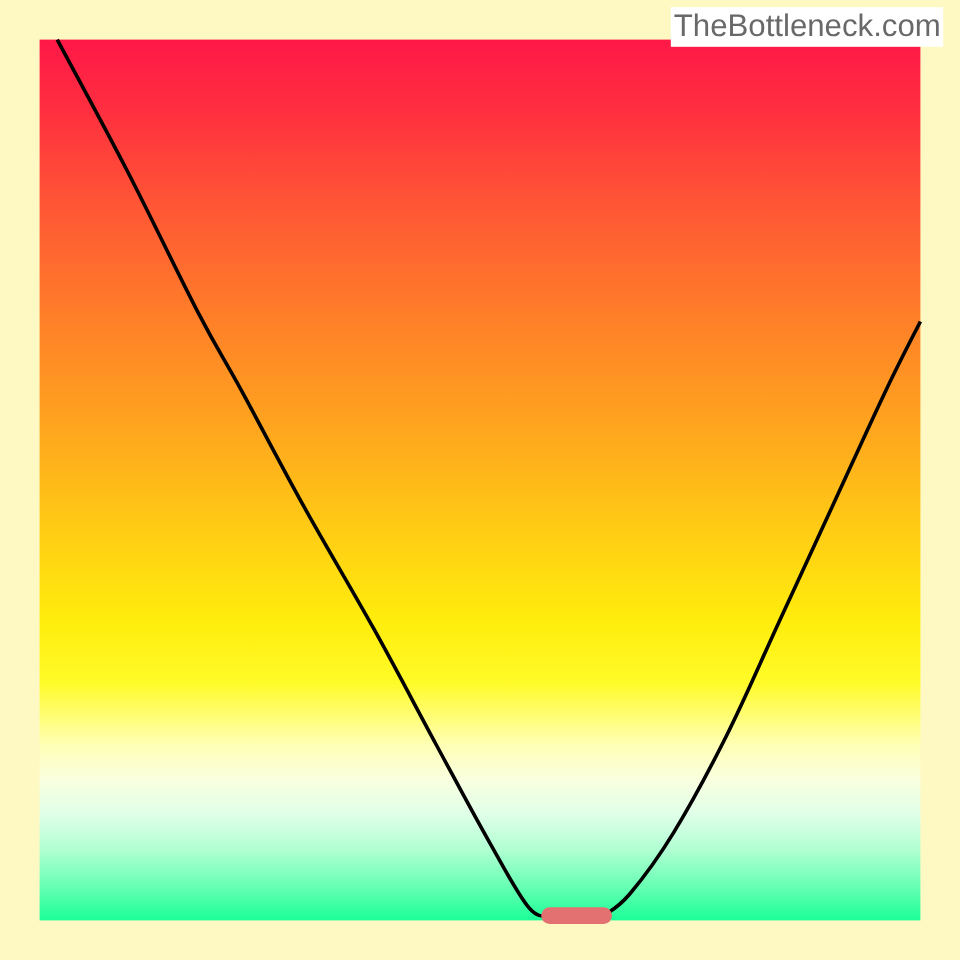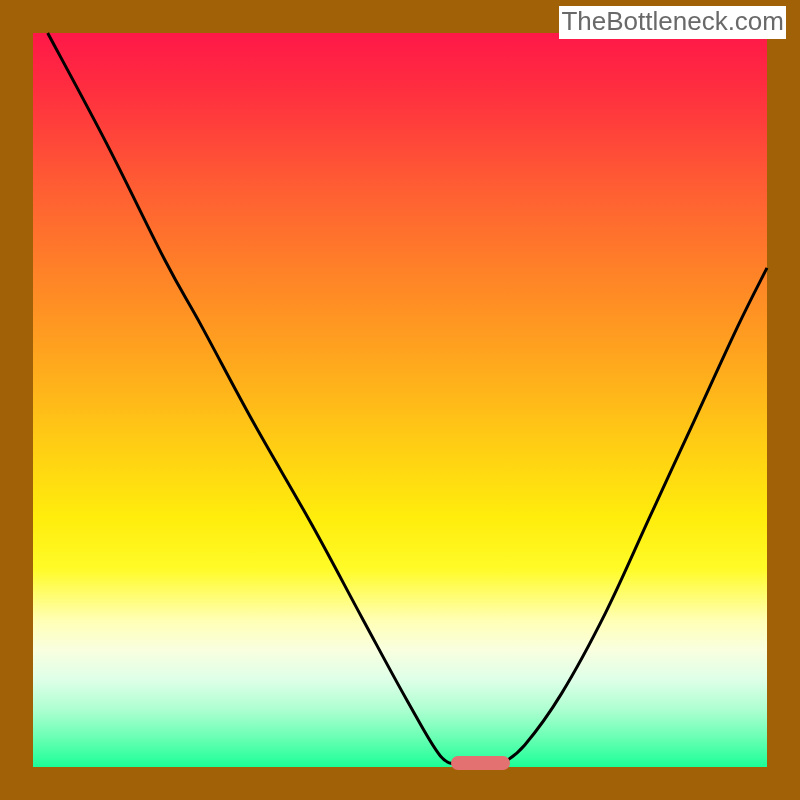--- a/index.html
+++ b/index.html
@@ -8,21 +8,21 @@
     width: 800px;
     height: 800px;
     overflow: hidden;
     background: #000;
     font-family: Arial, Helvetica, sans-serif;
   }
   .frame {
     position: relative;
     width: 800px;
     height: 800px;
-    background: #a16207;
+    background: #fef9c3;
   }
   .plot {
     position: absolute;
     left: 33px;
     top: 33px;
     width: 734px;
     height: 734px;
     background: linear-gradient(
       to bottom,
       #ff1848 0%,

